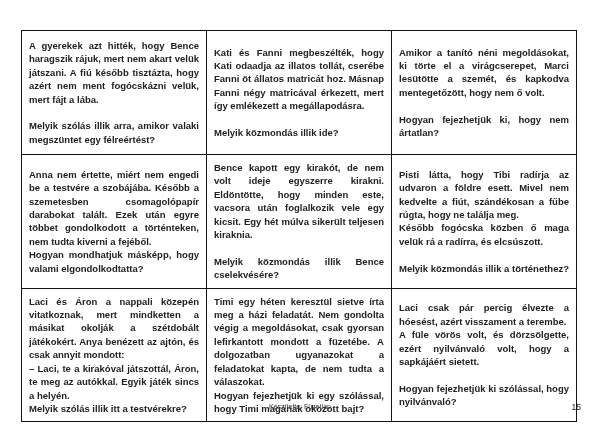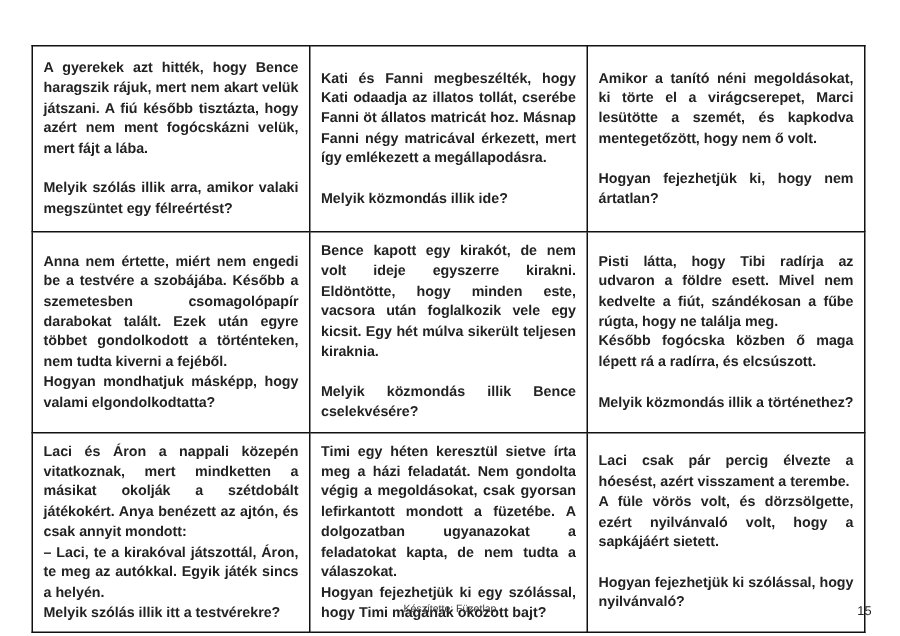--- a/index.html
+++ b/index.html
@@ -71,21 +71,21 @@
 
 Hogyan fejezhetjük ki, hogy nem ártatlan?</td>
       </tr>
       <tr class="row-2">
         <td>Anna nem értette, miért nem engedi be a testvére a szobájába. Később a szemetesben csomagolópapír darabokat talált. Ezek után egyre többet gondolkodott a történteken, nem tudta kiverni a fejéből.
 Hogyan mondhatjuk másképp, hogy valami elgondolkodtatta?</td>
         <td>Bence kapott egy kirakót, de nem volt ideje egyszerre kirakni. Eldöntötte, hogy minden este, vacsora után foglalkozik vele egy kicsit. Egy hét múlva sikerült teljesen kiraknia.
 
 Melyik közmondás illik Bence cselekvésére?</td>
         <td>Pisti látta, hogy Tibi radírja az udvaron a földre esett. Mivel nem kedvelte a fiút, szándékosan a fűbe rúgta, hogy ne találja meg.
-Később fogócska közben ő maga lépett rá a radírra, és elcsúszott.
+Később fogócska közben ő maga velük rá a radírra, és elcsúszott.
 
 Melyik közmondás illik a történethez?</td>
       </tr>
       <tr class="row-3">
         <td>Laci és Áron a nappali közepén vitatkoznak, mert mindketten a másikat okolják a szétdobált játékokért. Anya benézett az ajtón, és csak annyit mondott:
 – Laci, te a kirakóval játszottál, Áron, te meg az autókkal. Egyik játék sincs a helyén.
 Melyik szólás illik itt a testvérekre?</td>
         <td>Timi egy héten keresztül sietve írta meg a házi feladatát. Nem gondolta végig a megoldásokat, csak gyorsan lefirkantott mondott a füzetébe. A dolgozatban ugyanazokat a feladatokat kapta, de nem tudta a válaszokat.
 Hogyan fejezhetjük ki egy szólással, hogy Timi magának okozott bajt?</td>
         <td>Laci csak pár percig élvezte a hóesést, azért visszament a terembe.

